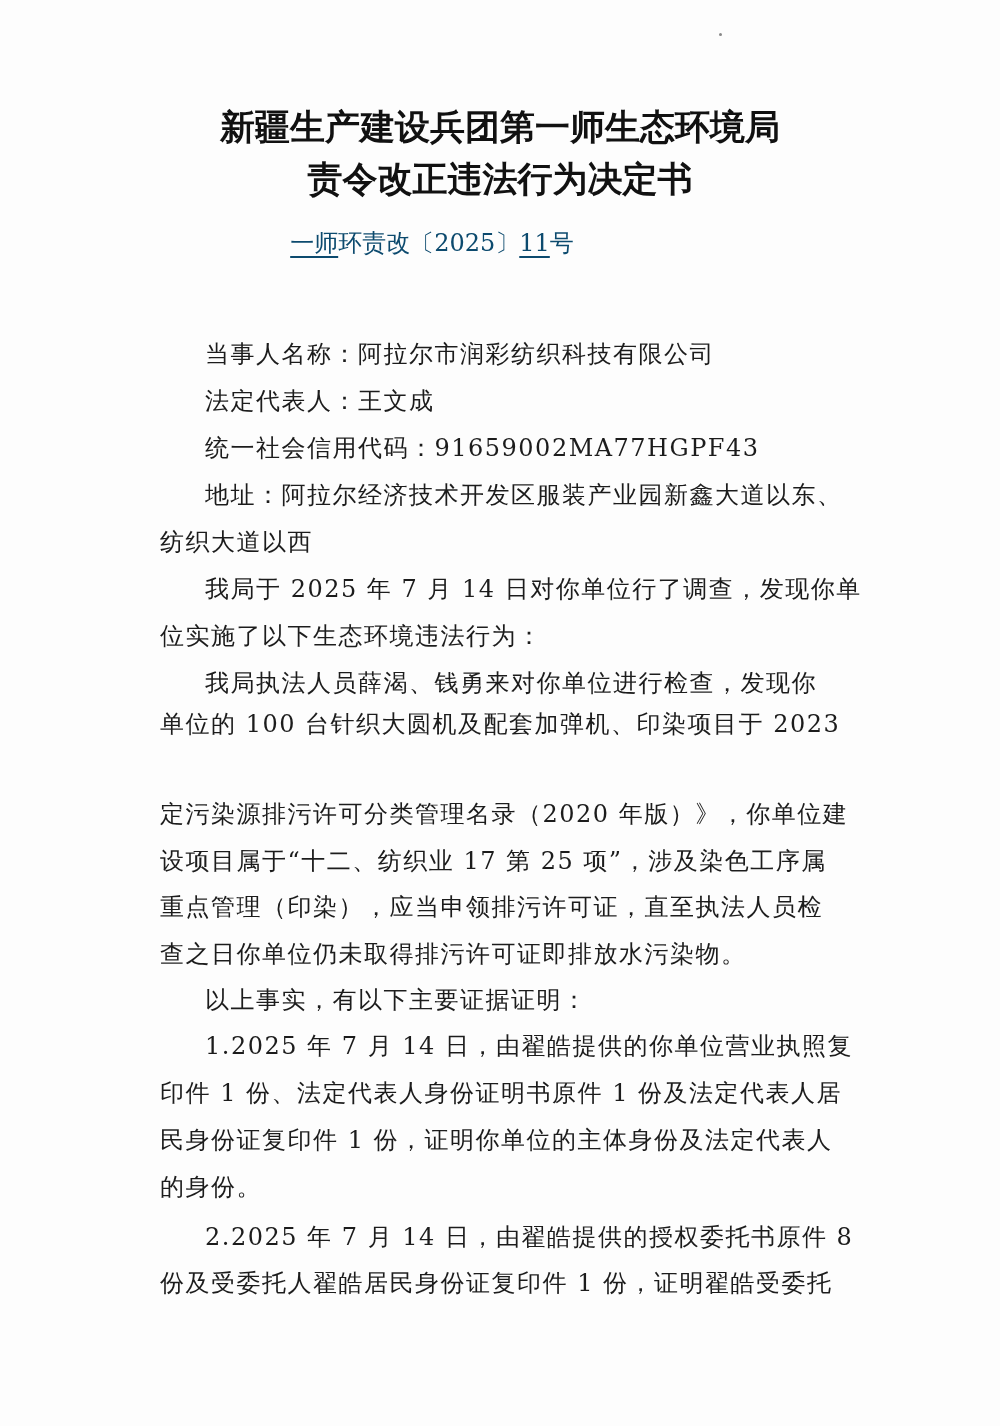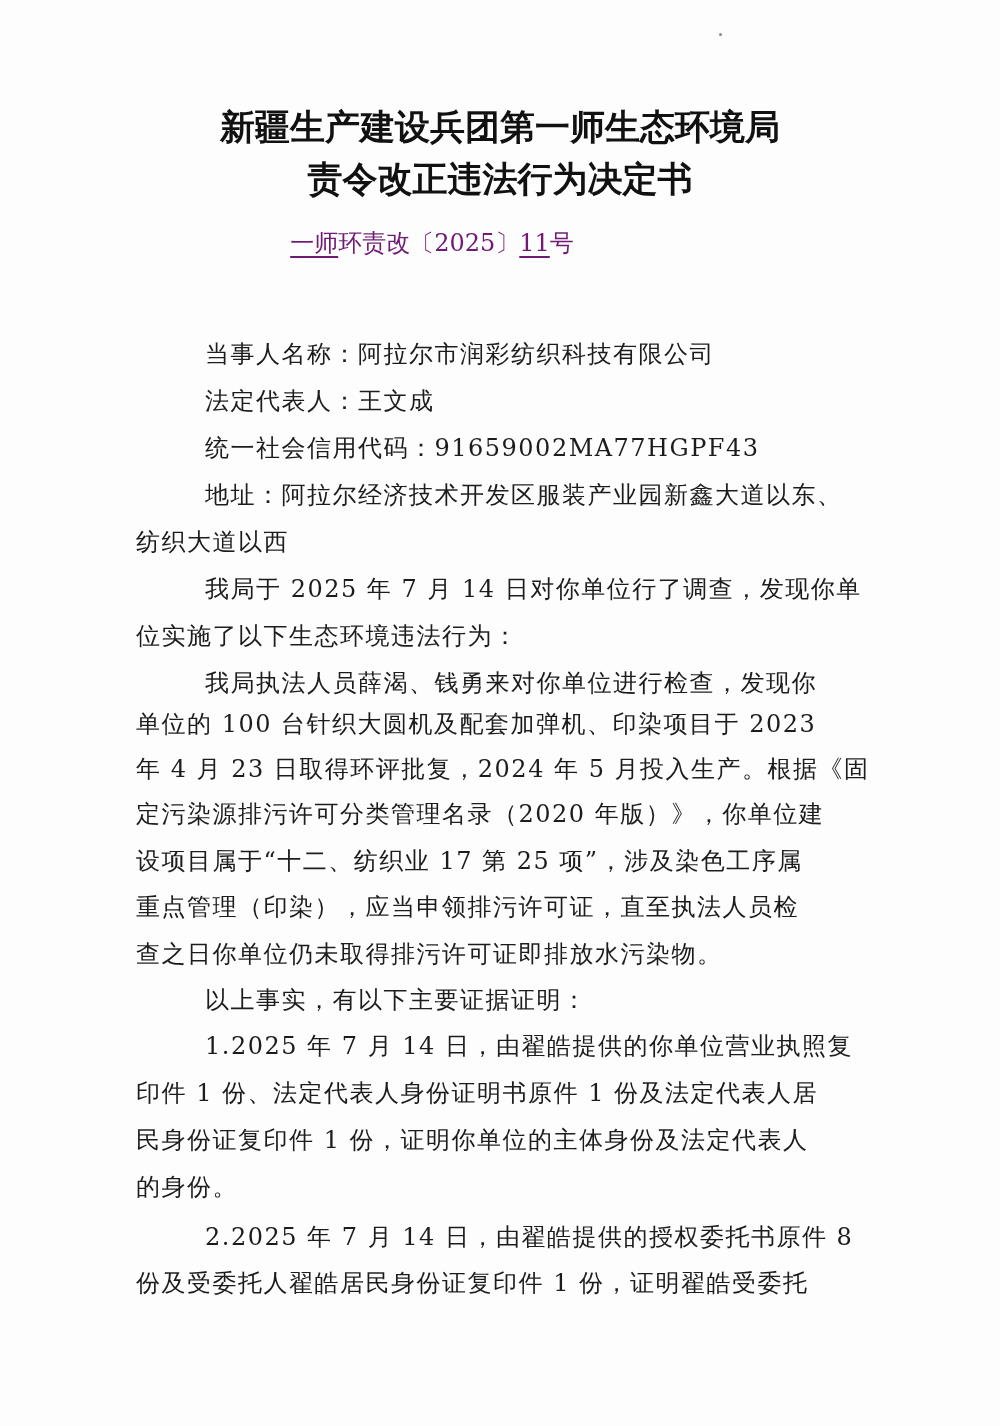--- a/index.html
+++ b/index.html
@@ -35,37 +35,37 @@
     }
     .title.l1 { top: 104px; }
     .title.l2 { top: 156px; }
     .docnum {
       position: absolute;
       left: 0;
       width: 864px;
       top: 227px;
       text-align: center;
       font-size: 24px;
-      color: #701a75;
+      color: #0c4a6e;
     }
     .docnum .u {
       text-decoration: underline;
       text-underline-offset: 5px;
     }
     .line {
       position: absolute;
       font-size: 24px;
       line-height: 30px;
       white-space: nowrap;
       color: #1c1c1c;
       letter-spacing: 1.5px;
       margin-top: 17px;
     }
     .indent { left: 205px; }
-    .flush { left: 136px; }
+    .flush { left: 160px; }
     .mark {
       position: absolute;
       left: 719px;
       top: 33px;
       width: 3px;
       height: 3px;
       background: #888;
       border-radius: 50%;
     }
   </style>
@@ -93,21 +93,20 @@
   </div>
   <div class="line indent" style="top:463px;">
     <span>地址：</span><span>阿拉尔经济技术开发区服装产业园新鑫大道以东、</span>
   </div>
   <div class="line flush" style="top:510px;">纺织大道以西</div>
 
   <div class="line indent" style="top:557px;text-align:right;">我局于 2025 年 7 月 14 日对你单位行了调查，发现你单</div>
   <div class="line flush" style="top:604px;">位实施了以下生态环境违法行为：</div>
   <div class="line indent" style="top:651px;">我局执法人员薛渴、钱勇来对你单位进行检查，发现你</div>
   <div class="line flush" style="top:692px;">单位的 100 台针织大圆机及配套加弹机、印染项目于 2023</div>
-  <div class="line flush" style="top:737px;">年 4 月 23 日取得环评批复，2024 年 5 月投入生产。根据《固</div>
   <div class="line flush" style="top:782px;">定污染源排污许可分类管理名录（2020 年版）》，你单位建</div>
   <div class="line flush" style="top:829px;">设项目属于“十二、纺织业 17 第 25 项”，涉及染色工序属</div>
   <div class="line flush" style="top:875px;">重点管理（印染），应当申领排污许可证，直至执法人员检</div>
   <div class="line flush" style="top:922px;">查之日你单位仍未取得排污许可证即排放水污染物。</div>
   <div class="line indent" style="top:968px;">以上事实，有以下主要证据证明：</div>
   <div class="line indent" style="top:1014px;">1.2025 年 7 月 14 日，由翟皓提供的你单位营业执照复</div>
   <div class="line flush" style="top:1061px;">印件 1 份、法定代表人身份证明书原件 1 份及法定代表人居</div>
   <div class="line flush" style="top:1108px;">民身份证复印件 1 份，证明你单位的主体身份及法定代表人</div>
   <div class="line flush" style="top:1155px;">的身份。</div>
   <div class="line indent" style="top:1205px;">2.2025 年 7 月 14 日，由翟皓提供的授权委托书原件 8</div>

